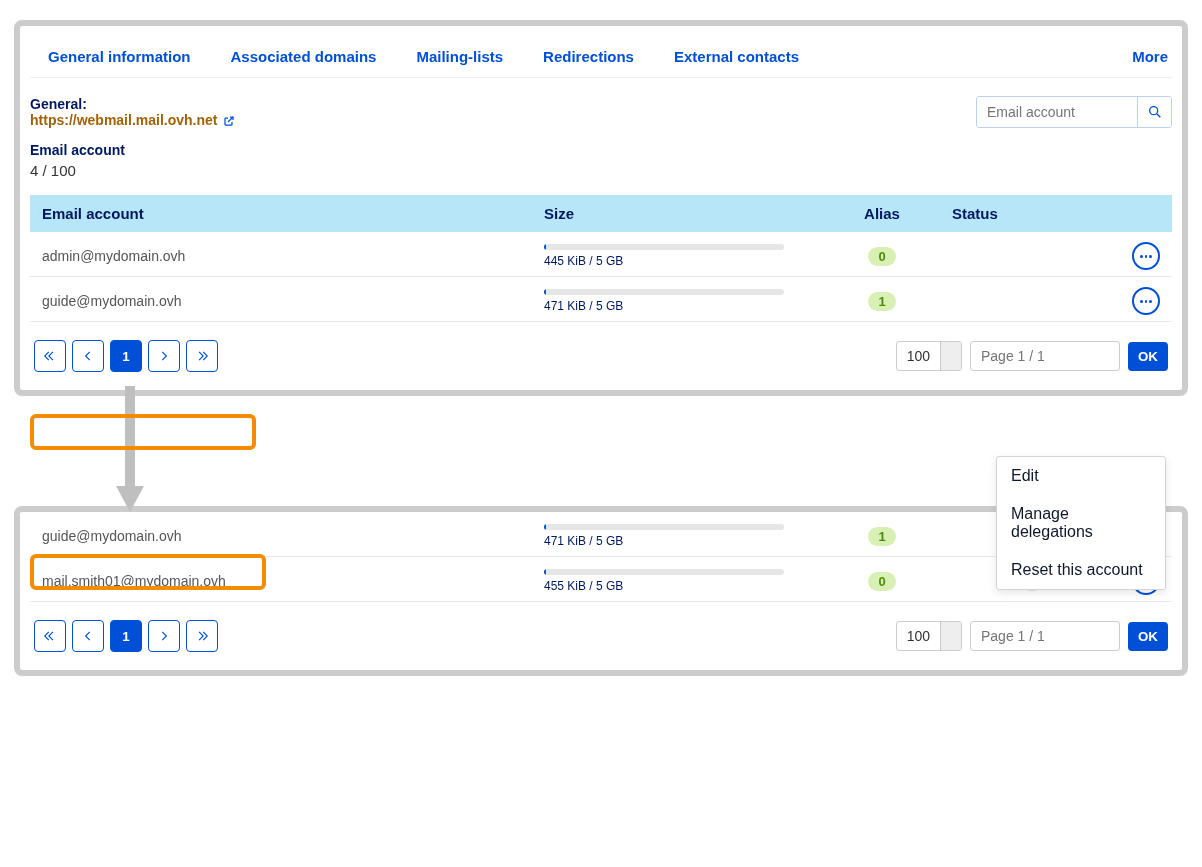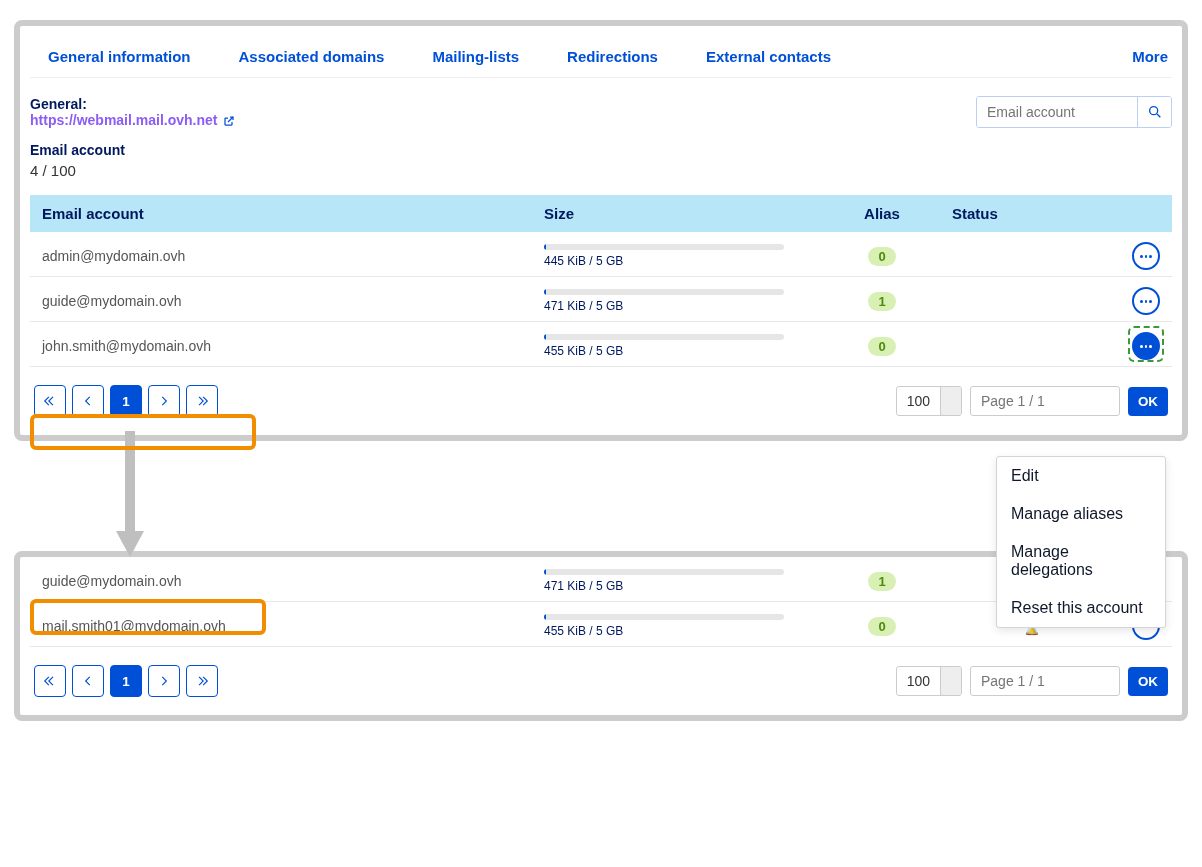--- a/index.html
+++ b/index.html
@@ -16,21 +16,21 @@
     border-radius: 8px;
     padding: 6px 10px 14px 10px;
     background: #fff;
     position: relative;
     margin: 0 4px;
   }
   
   .tabs {
     display: flex;
     align-items: flex-end;
-    gap: 12px;
+    gap: 4px;
     padding: 8px 0 0 0;
     border-bottom: 1px solid #eee;
   }
   .tab {
     color: #0050d7;
     font-weight: 700;
     font-size: 15px;
     padding: 8px 18px 12px 18px;
     cursor: pointer;
     white-space: nowrap;
@@ -41,21 +41,21 @@
   }
   .tabs .spacer { flex: 1; }
   
   .info-row {
     display:flex;
     justify-content: space-between;
     align-items: flex-start;
     padding: 18px 0 0 0;
   }
   .webmail-block { color:#00185e; font-weight:700; }
-  .webmail-link { color:#8b5cf6; font-weight:700; text-decoration:none; display:inline-flex; align-items:center; gap:6px;}
+  .webmail-link { color:#a16207; font-weight:700; text-decoration:none; display:inline-flex; align-items:center; gap:6px;}
   .ext-icon { width:12px; height:12px; display:inline-block; }
   .search-wrap { display:flex; border:1px solid #bcd1f1; border-radius:3px; overflow:hidden; background:#fff;}
   .search-wrap input { border:none; padding:7px 10px; font-size:14px; width:160px; outline:none; color:#666;}
   .search-btn { width:34px; border:none; border-left:1px solid #bcd1f1; background:#fff; display:flex; align-items:center; justify-content:center; cursor:pointer;}
   .search-btn svg { width:16px; height:16px; stroke:#0050d7; }
   .account-label { font-weight:700; color:#00185e; margin-top:14px;}
   .account-count { color:#333; margin-top:4px; font-size: 15px; }
   
   .table { width:100%; border-collapse:collapse; margin-top:16px; table-layout:fixed;}
   .table th { background:#b7e6f9; color:#00185e; font-weight:700; text-align:left; padding:10px 12px; font-size:15px;}
@@ -191,39 +191,20 @@
         <td class="status-cell"></td>
         <td class="actions-cell">
           <button class="more-btn">
               <span class="dot"></span>
               <span class="dot"></span>
               <span class="dot"></span>
             </button>
         </td>
       </tr>
 
-      <tr>
-        <td class="email-cell">john.smith@mydomain.ovh</td>
-        <td class="size-cell">
-          <div class="progress-bar">
-              <div class="progress-fill" style="width:1%"></div>
-            </div>
-          <div class="size-text">455 KiB / 5 GB</div>
-        </td>
-        <td class="alias-cell"><span class="alias-badge">0</span></td>
-        <td class="status-cell"></td>
-        <td class="actions-cell" style="position:relative;">
-          <span class="dash-ring"></span>
-          <button class="more-btn filled">
-              <span class="dot"></span>
-              <span class="dot"></span>
-              <span class="dot"></span>
-            </button>
-        </td>
-      </tr>
     </tbody>
   </table>
 
   <div class="orange-box" style="left:10px; top:388px; width:226px; height:36px;"></div>
 
   <div class="pager-row">
     <div class="pager-left">
       <button class="page-btn">
           <svg viewBox="0 0 24 24">
             <polyline points="17,5 10,12 17,19"></polyline>
@@ -257,21 +238,20 @@
             </svg>
           </span>
       </div>
       <input class="page-info-input" placeholder="Page 1 / 1" style="">
       <button class="ok-btn">OK</button>
     </div>
   </div>
 
   <div class="dropdown">
     <div class="dropdown-item">Edit</div>
-    <div class="dropdown-item">Manage aliases</div>
     <div class="dropdown-item">Manage delegations</div>
     <div class="dropdown-item">Reset this account</div>
   </div>
 
   <div class="orange-box" style="right:16px; top:430px; width:170px; height:36px;"></div>
 
 </div>
 
 <div class="arrow-wrap">
   <svg viewBox="0 0 40 130">

